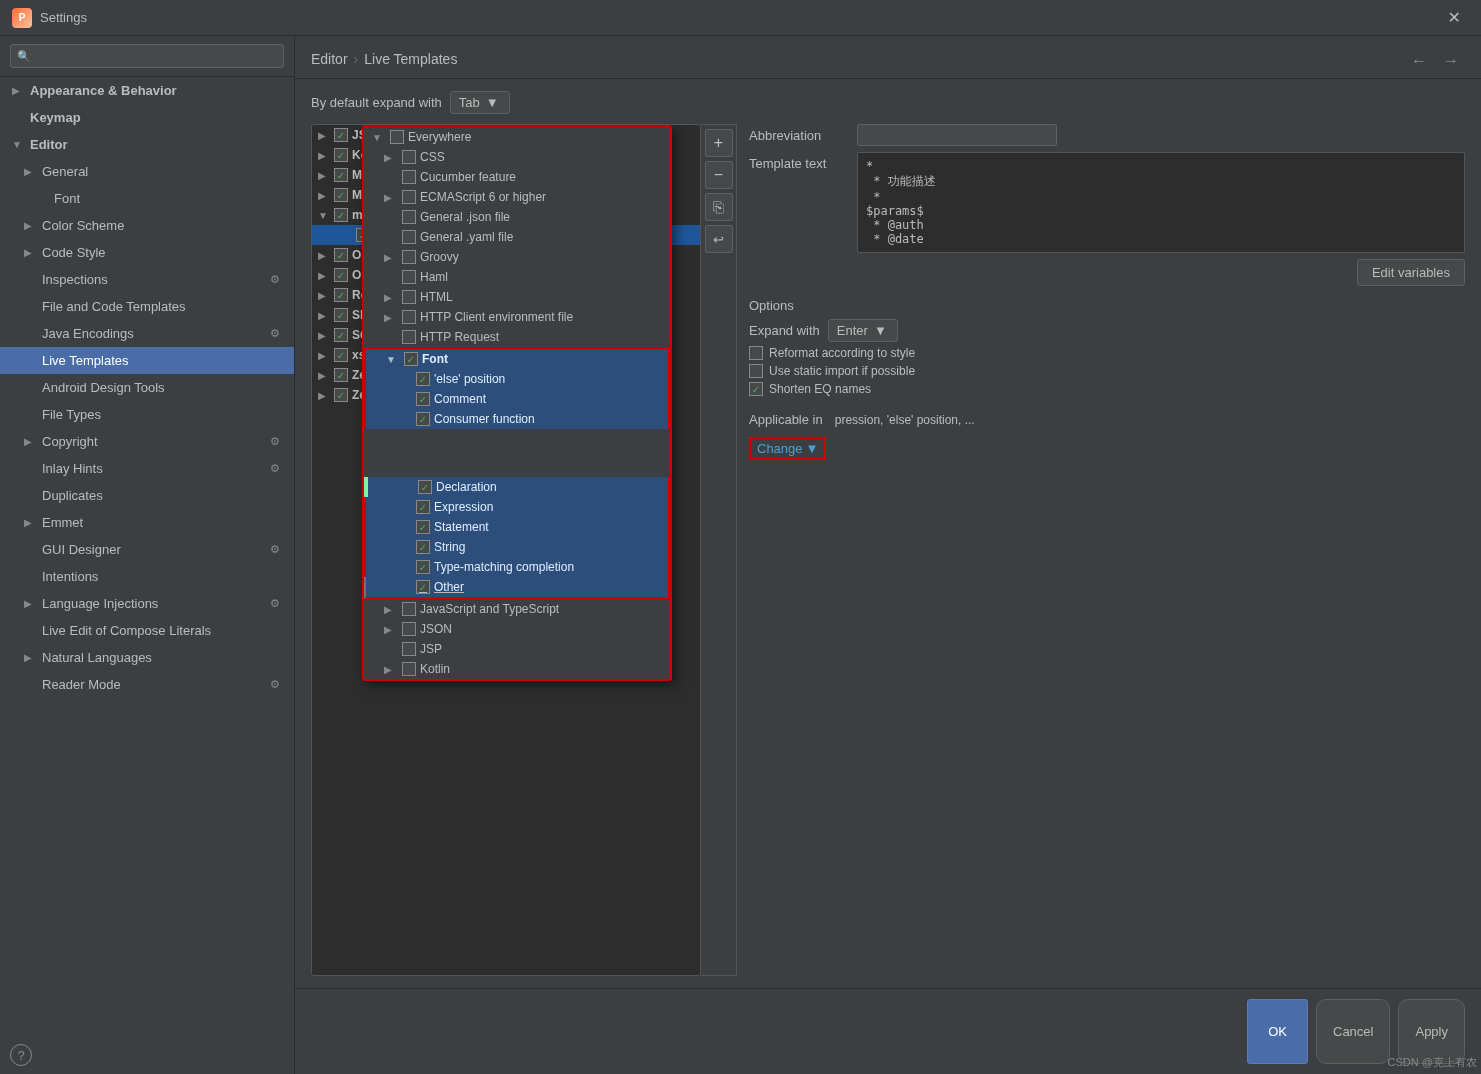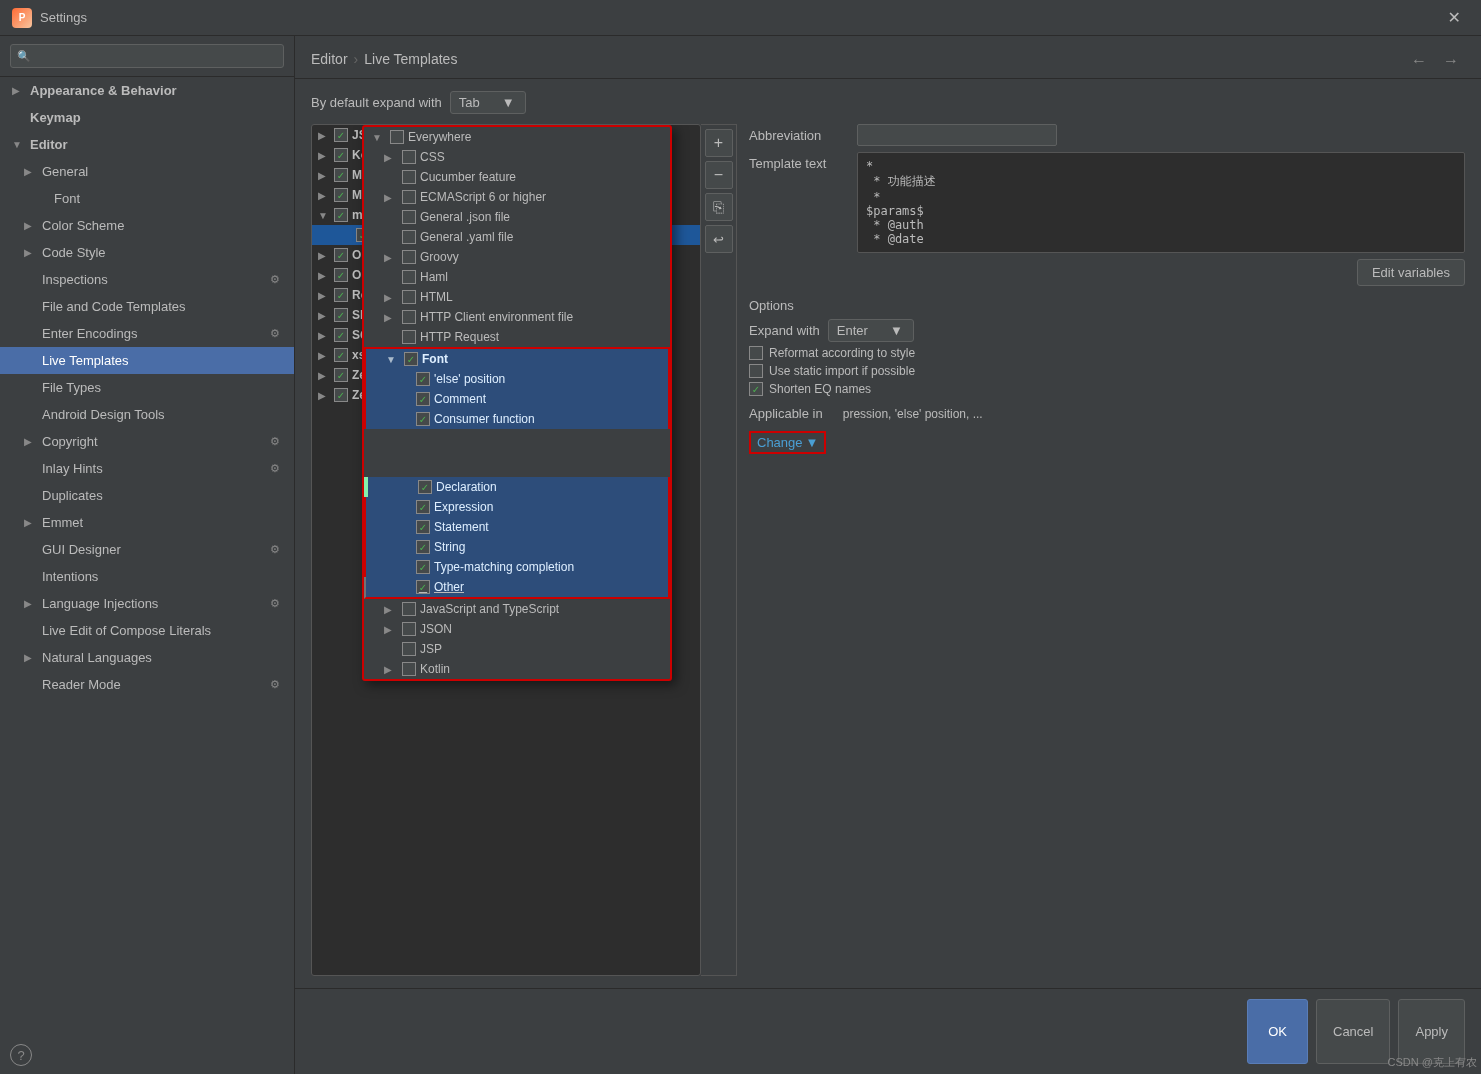--- a/index.html
+++ b/index.html
@@ -198,21 +198,21 @@
 
     .dropdown-btn {
       background: #45494a;
       border: 1px solid #5e6060;
       color: #bbbbbb;
       padding: 3px 10px 3px 8px;
       border-radius: 3px;
       cursor: pointer;
       display: flex;
       align-items: center;
-      gap: 22px;
+      gap: 6px;
       font-size: 13px;
     }
 
     .templates-area {
       display: flex;
       flex: 1;
       gap: 0;
       overflow: hidden;
     }
 
@@ -317,21 +317,22 @@
       display: flex; align-items: center; justify-content: center;
       font-size: 10px; color: #4caf50;
       flex-shrink: 0;
     }
 
     .checkbox-box.checked::after { content: '✓'; }
 
     .applicable-row {
       display: flex;
       align-items: center;
-      gap: 20px;
+      gap: 12px;
+      margin-top: 6px;
     }
 
     .applicable-label { color: #bbbbbb; font-size: 13px; }
     .applicable-value { color: #bbbbbb; font-size: 12px; }
 
     .change-link {
       color: #4a9fd4;
       cursor: pointer;
       font-size: 13px;
       border: 2px solid #cc0000;
@@ -360,21 +361,21 @@
       border-radius: 3px;
       cursor: pointer;
       font-size: 13px;
     }
 
     .btn-cancel, .btn-apply {
       background: #45494a;
       border: 1px solid #5e6060;
       color: #bbbbbb;
       padding: 19px 16px;
-      border-radius: 3px;
+      border-radius: 10px;
       cursor: pointer;
       font-size: 13px;
     }
 
     
     .dropdown-popup {
       position: absolute;
       top: 0;
       left: 40px;
       width: 340px;
@@ -511,34 +512,34 @@
         <span class="sidebar-arrow"></span>
         <span>Inspections</span>
         <span class="sidebar-icon-badge">⚙</span>
       </div>
       <div class="sidebar-item indent1">
         <span class="sidebar-arrow"></span>
         <span>File and Code Templates</span>
       </div>
       <div class="sidebar-item indent1">
         <span class="sidebar-arrow"></span>
-        <span>Enter Encodings</span>
+        <span>Java Encodings</span>
         <span class="sidebar-icon-badge">⚙</span>
       </div>
       <div class="sidebar-item indent1 active">
         <span class="sidebar-arrow"></span>
         <span>Live Templates</span>
       </div>
       <div class="sidebar-item indent1">
         <span class="sidebar-arrow"></span>
+        <span>Android Design Tools</span>
+      </div>
+      <div class="sidebar-item indent1">
+        <span class="sidebar-arrow"></span>
         <span>File Types</span>
-      </div>
-      <div class="sidebar-item indent1">
-        <span class="sidebar-arrow"></span>
-        <span>Android Design Tools</span>
       </div>
       <div class="sidebar-item indent1">
         <span class="sidebar-arrow">▶</span>
         <span>Copyright</span>
         <span class="sidebar-icon-badge">⚙</span>
       </div>
       <div class="sidebar-item indent1">
         <span class="sidebar-arrow"></span>
         <span>Inlay Hints</span>
         <span class="sidebar-icon-badge">⚙</span>

